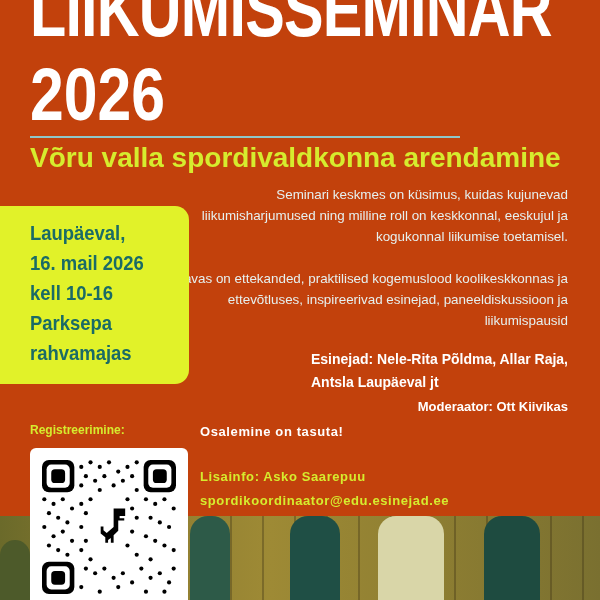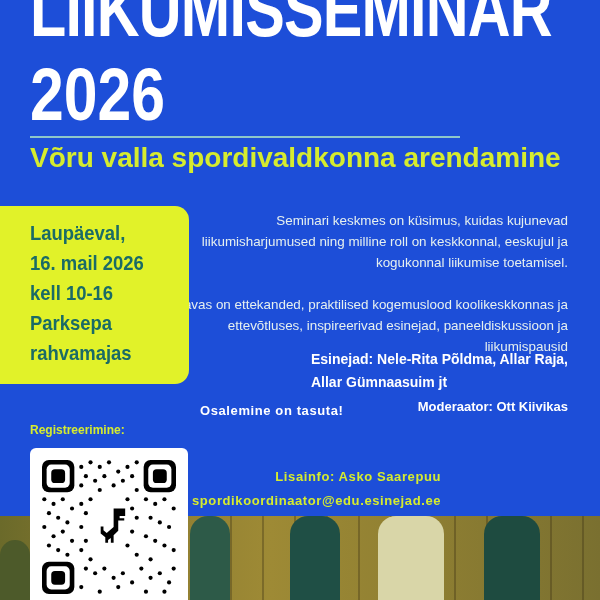--- a/index.html
+++ b/index.html
@@ -1,31 +1,31 @@
 <!DOCTYPE html>
 <html><head>
 <meta charset="utf-8">
 <style>
   * { box-sizing: border-box; margin: 0; padding: 0; }
   html, body { width: 600px; height: 600px; overflow: hidden; }
   body { background: #186d73; font-family: "Liberation Sans", sans-serif; position: relative; }
-  .poster { position: absolute; inset: 0; background: #1d4ed8; overflow: hidden; }
+  .poster { position: absolute; inset: 0; background: #c2410c; overflow: hidden; }
   .title-1 { position: absolute; left: 30px; top: -28px; font-family: "Liberation Sans", sans-serif; font-weight: bold; font-size: 76px; color: #ffffff; letter-spacing: -1px; transform: scaleX(0.78); transform-origin: left top; white-space: nowrap; line-height: 1; }
   .title-2 { position: absolute; left: 30px; top: 58px; font-weight: bold; font-size: 74px; color: #ffffff; transform: scaleX(0.82); transform-origin: left top; line-height: 1; }
   .rule { position: absolute; left: 30px; top: 136px; width: 430px; height: 2px; background: #8fc7c9; }
   .subtitle { position: absolute; left: 30px; top: 142px; font-weight: bold; font-size: 28px; color: #d6ec2e; white-space: nowrap; }
-  .intro { position: absolute; right: 32px; top: 184px; width: 400px; text-align: right; color: #e6f0ef; font-size: 13.4px; line-height: 21px; margin-top: 26px; }
+  .intro { position: absolute; right: 32px; top: 184px; width: 400px; text-align: right; color: #e6f0ef; font-size: 13.4px; line-height: 21px; }
   .intro p + p { margin-top: 21px; }
   .datebox { position: absolute; left: -14px; top: 206px; width: 203px; height: 178px; background: #e1f229; border-radius: 14px; padding: 12px 0 0 44px; }
   .datebox div { color: #1a6b66; font-weight: bold; font-size: 20.5px; line-height: 30px; white-space: nowrap; transform: scaleX(0.9); transform-origin: left center; }
   .speakers { position: absolute; right: 32px; top: 348px; text-align: left; color: #ffffff; font-weight: bold; font-size: 14px; line-height: 23px; }
   .moderator { position: absolute; right: 32px; top: 399px; text-align: right; color: #ffffff; font-weight: bold; font-size: 13px; }
   .reg-label { position: absolute; left: 30px; top: 423px; color: #d6ec2e; font-weight: bold; font-size: 12px; }
-  .free { position: absolute; left: 200px; top: 403px; color: #ffffff; font-weight: bold; font-size: 13px; letter-spacing: 0.6px; }
-  .info { position: absolute; left: 192px; top: 465px; color: #d6ec2e; font-weight: bold; font-size: 13px; letter-spacing: 0.6px; line-height: 24px; text-align: right; }
+  .free { position: absolute; left: 200px; top: 424px; color: #ffffff; font-weight: bold; font-size: 13px; letter-spacing: 0.6px; }
+  .info { position: absolute; left: 200px; top: 465px; color: #d6ec2e; font-weight: bold; font-size: 13px; letter-spacing: 0.6px; line-height: 24px; }
   .photo { position: absolute; left: 0; top: 516px; width: 600px; height: 84px; background: linear-gradient(90deg, #6b6a2a 0%, #8a7a30 20%, #9e8a35 45%, #8f7f32 70%, #7a7030 100%); overflow: hidden; }
   .plank { position: absolute; top: 0; bottom: 0; width: 2px; background: rgba(60,50,20,0.35); }
   .figure { position: absolute; bottom: 0; border-radius: 18px 18px 0 0; }
   .qr { position: absolute; left: 30px; top: 448px; width: 158px; height: 160px; background: #ffffff; border-radius: 6px; padding: 12px; }
   .qr svg { width: 134px; height: 134px; display: block; }
 </style>
 </head>
 <body>
 
 <div class="poster">
@@ -43,21 +43,21 @@
   <div class="datebox">
     <div>Laupäeval,</div>
     <div>16. mail 2026</div>
     <div>kell 10-16</div>
     <div>Parksepa</div>
     <div>rahvamajas</div>
   </div>
 
   <div class="speakers">
     <div>Esinejad: Nele-Rita Põldma, Allar Raja,</div>
-    <div>Allar Gümnaasuim jt</div>
+    <div>Antsla Laupäeval jt</div>
   </div>
   <div class="moderator">Moderaator: Ott Kiivikas</div>
 
   <div class="photo">
     <div class="plank" style="left:230px"></div>
       <div class="plank" style="left:262px"></div>
     <div class="plank" style="left:294px"></div>
       <div class="plank" style="left:326px"></div>
     <div class="plank" style="left:358px"></div>
       <div class="plank" style="left:390px"></div>

